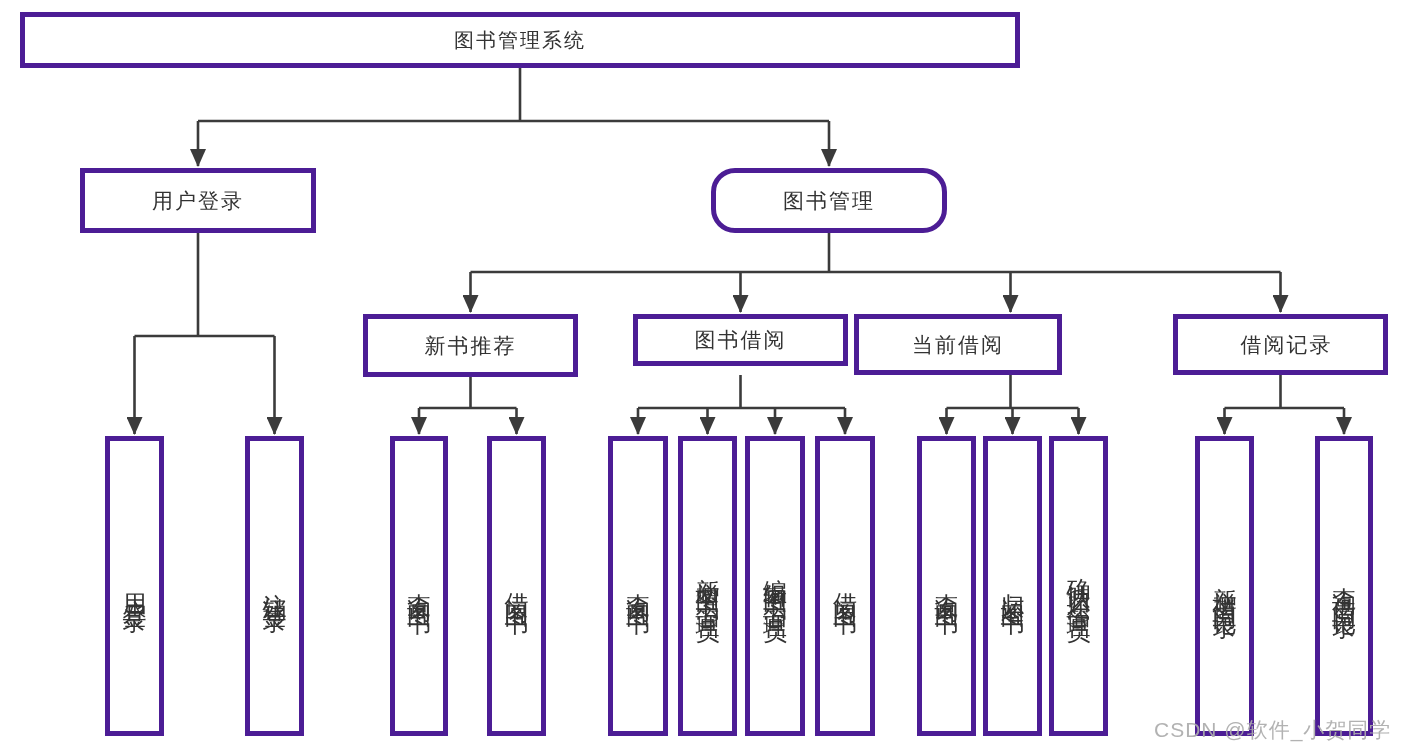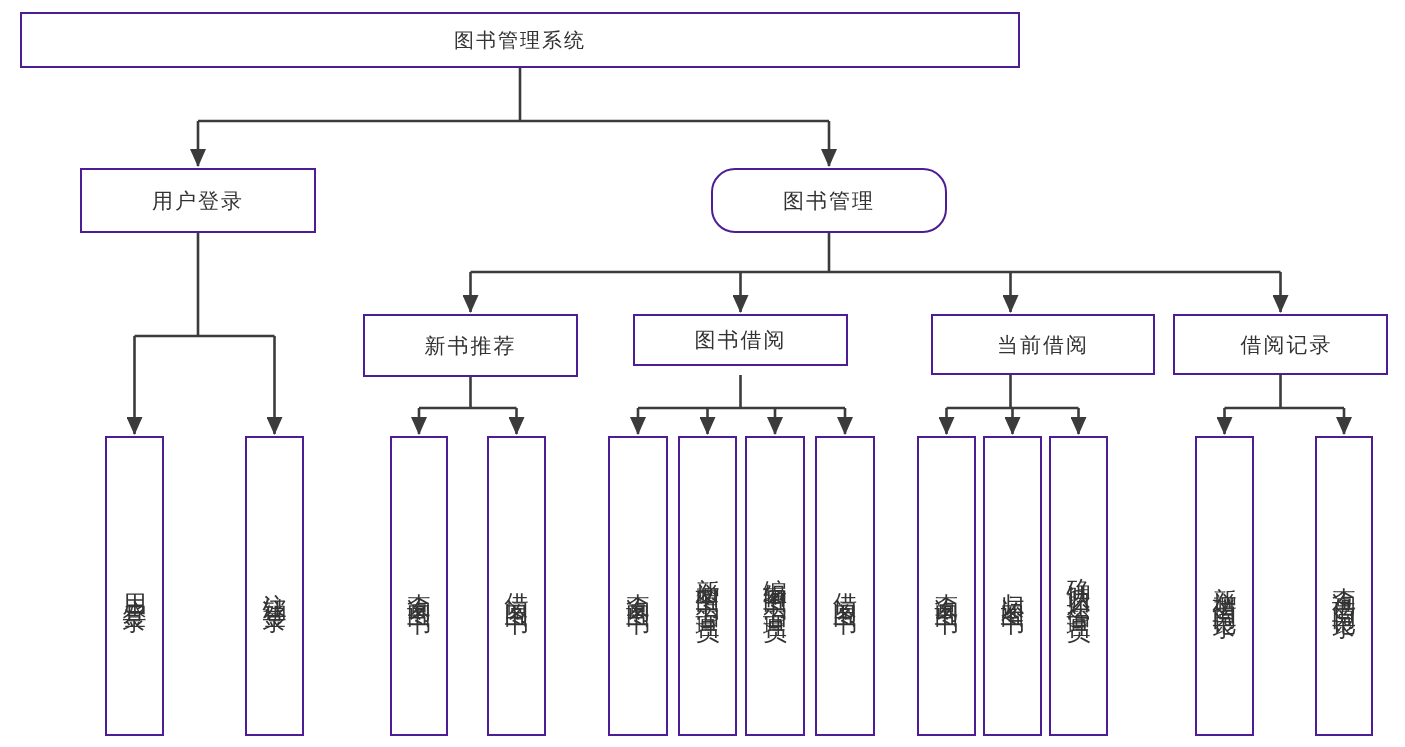--- a/index.html
+++ b/index.html
@@ -8,21 +8,21 @@
     width:1405px;height:747px;
     background:#ffffff;
     font-family:"Liberation Sans", sans-serif;
     overflow:hidden;
   }
   .wires{position:absolute;left:0;top:0;}
   .node{
     position:absolute;
     box-sizing:border-box;
     background:#ffffff;
-    border:2px solid #4c1d95;
+    border:5px solid #4c1d95;
     color:#333333;
     display:flex;
     align-items:center;
     justify-content:center;
     text-align:center;
   }
   .hbox{
     font-size:21px;
     letter-spacing:2px;
     white-space:nowrap;
@@ -99,35 +99,36 @@
     </g>
   </svg>
 
   <div class="node hbox root" style="left:20px;top:12px;width:1000px;height:56px;">图书管理系统</div>
 
   <div class="node hbox" style="left:80px;top:168px;width:236px;height:65px;">用户登录</div>
   <div class="node hbox" style="left:711px;top:168px;width:236px;height:65px;border-radius:24px;">图书管理</div>
 
   <div class="node hbox" style="left:363px;top:314px;width:215px;height:63px;">新书推荐</div>
   <div class="node hbox" style="left:633px;top:314px;width:215px;height:52px;">图书借阅</div>
-  <div class="node hbox" style="left:931px;top:314px;width:224px;height:61px;">当前借阅</div>
+  <div class="node hbox" style="left:854px;top:314px;width:208px;height:61px;">当前借阅</div>
   <div class="node hbox" style="left:1173px;top:314px;width:215px;height:61px;padding-left:12px;">借阅记录</div>
 
   <div class="node vbox" style="left:105px;top:436px;width:59px;height:300px;">用户登录</div>
   <div class="node vbox" style="left:245px;top:436px;width:59px;height:300px;">注销登录</div>
 
   <div class="node vbox" style="left:390px;top:436px;width:58px;height:300px;">查询图书</div>
   <div class="node vbox" style="left:487px;top:436px;width:59px;height:300px;">借阅图书</div>
 
   <div class="node vbox" style="left:608px;top:436px;width:60px;height:300px;">查询图书</div>
   <div class="node vbox" style="left:678px;top:436px;width:59px;height:300px;">新增图书（管理员）</div>
   <div class="node vbox" style="left:745px;top:436px;width:60px;height:300px;">编辑图书（管理员）</div>
   <div class="node vbox" style="left:815px;top:436px;width:60px;height:300px;">借阅图书</div>
 
   <div class="node vbox" style="left:917px;top:436px;width:59px;height:300px;">查询图书</div>
   <div class="node vbox" style="left:983px;top:436px;width:59px;height:300px;">归还图书</div>
   <div class="node vbox" style="left:1049px;top:436px;width:59px;height:300px;">确认归还（管理员）</div>
 
   <div class="node vbox" style="left:1195px;top:436px;width:59px;height:300px;">新增借阅记录</div>
   <div class="node vbox" style="left:1315px;top:436px;width:58px;height:300px;">查询借阅记录</div>
 
+  <div class="watermark" style="left:1154px;top:716px;">CSDN @软件_小贺同学</div>
 
 </div>
 
 </body></html>

